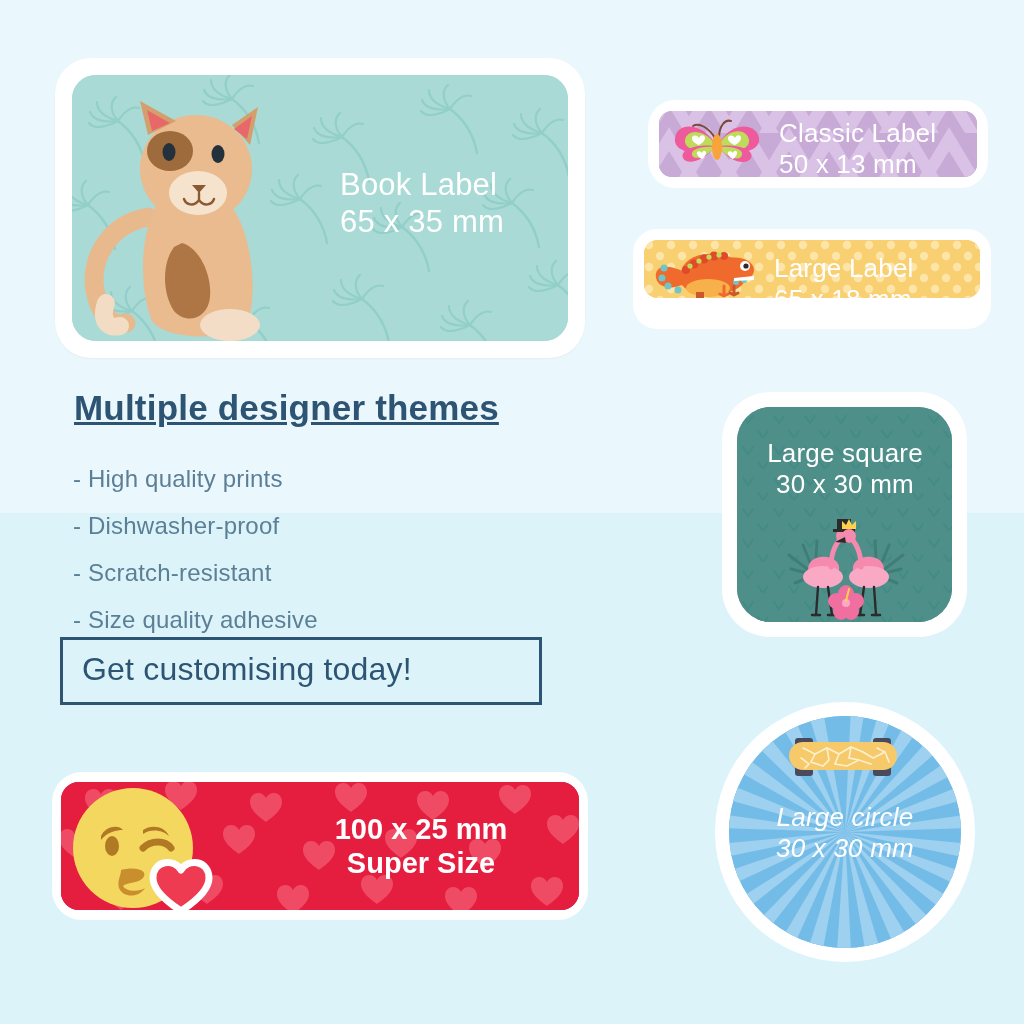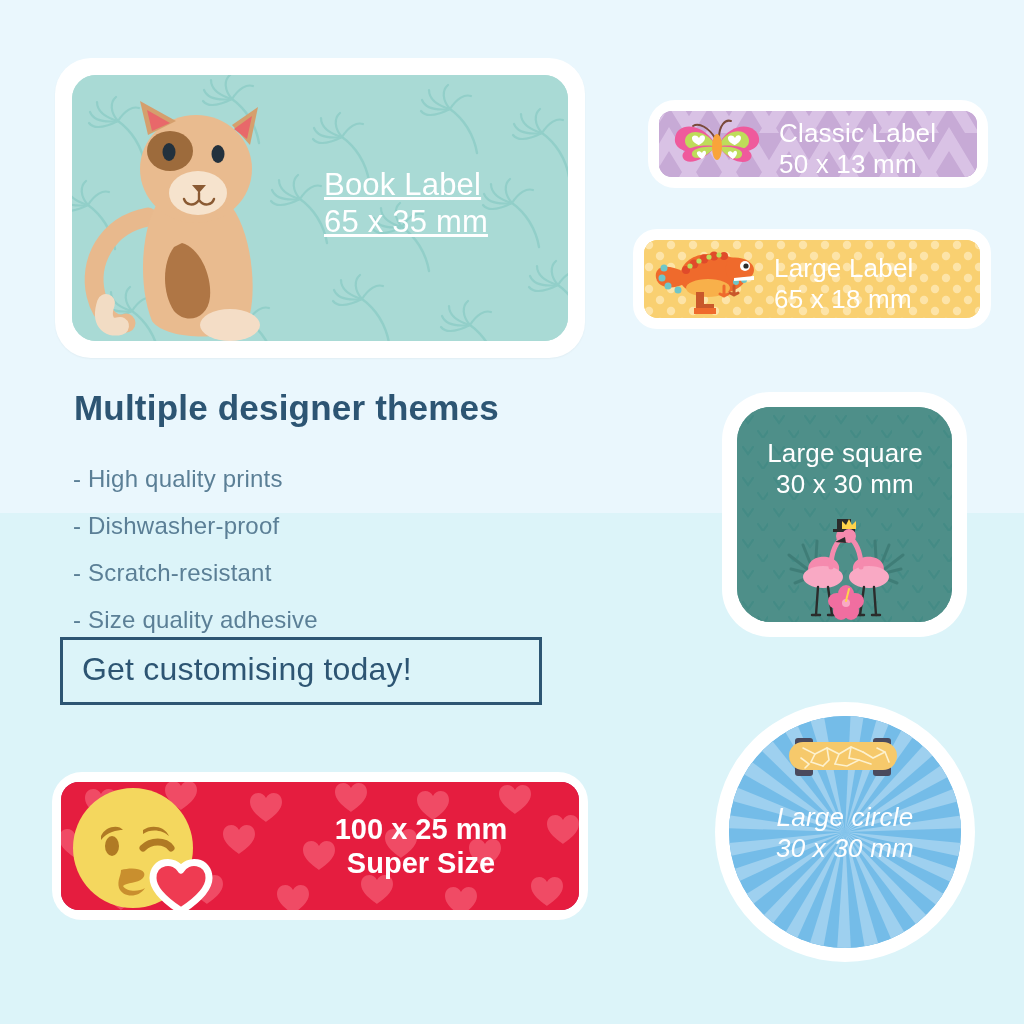--- a/index.html
+++ b/index.html
@@ -26,31 +26,31 @@
     position:absolute; color:#ffffff;
     font-weight:400; letter-spacing:.2px; line-height:1.18;
     text-align:left; white-space:nowrap;
   }
 
   
   #book-label { left:55px; top:58px; width:530px; height:300px; border-radius:36px;
                 box-shadow:0 1px 2px rgba(0,0,0,.04); }
   #book-label .face { left:17px; top:17px; width:496px; height:266px;
                       border-radius:24px; background:#a9dad5; }
-  #book-label .txt { left:252px; top:92px; font-size:31px;text-decoration:underline; }
+  #book-label .txt { left:268px; top:92px; font-size:31px; }
 
   
   #classic-label { left:648px; top:100px; width:340px; height:88px; border-radius:27px; }
   #classic-label .face { left:11px; top:11px; width:318px; height:66px;
                          border-radius:13px; background:#c7aad6; }
   #classic-label .txt { left:120px; top:7px; font-size:26px; }
 
   
   #large-label { left:633px; top:229px; width:358px; height:100px; border-radius:24px; }
-  #large-label .face { left:11px; top:11px; width:336px; height:78px;
+  #large-label .face { left:11px; top:11px; width:336px; height:58px;
                        border-radius:14px; background:#f9d071; }
   #large-label .txt { left:130px; top:13px; font-size:26px; }
 
   
   #large-square { left:722px; top:392px; width:245px; height:245px; border-radius:48px; }
   #large-square .face { left:15px; top:15px; width:215px; height:215px;
                         border-radius:34px; background:#4e8f89; }
   #large-square .txt { left:18px; top:31px; font-size:26px; text-align:center; width:180px; }
 
   
@@ -62,21 +62,21 @@
   
   #super-size { left:52px; top:772px; width:536px; height:148px; border-radius:30px; }
   #super-size .face { left:9px; top:10px; width:518px; height:128px;
                       border-radius:18px; background:#be185d; }
   #super-size .txt { left:210px; top:30px; font-size:29px; text-align:center; width:300px;
                      font-weight:700; letter-spacing:0; }
 
   
   #headline {
     position:absolute; left:74px; top:388px;
-    font-size:35px; color:#2d5573; letter-spacing:.2px; white-space:nowrap;
+    font-size:35px; color:#2d5573; letter-spacing:.2px; white-space:nowrap;text-decoration:underline;
   }
   #feature-list { position:absolute; left:73px; top:462px; width:470px; }
   #feature-list .feat {
     font-size:24px; color:#5b7f96; letter-spacing:.2px;
     height:47px; line-height:34px; white-space:nowrap;
   }
   #cta-box {
     position:absolute; left:60px; top:637px; width:482px; height:68px;
     border:3px solid #2d5573; background:transparent;
   }

